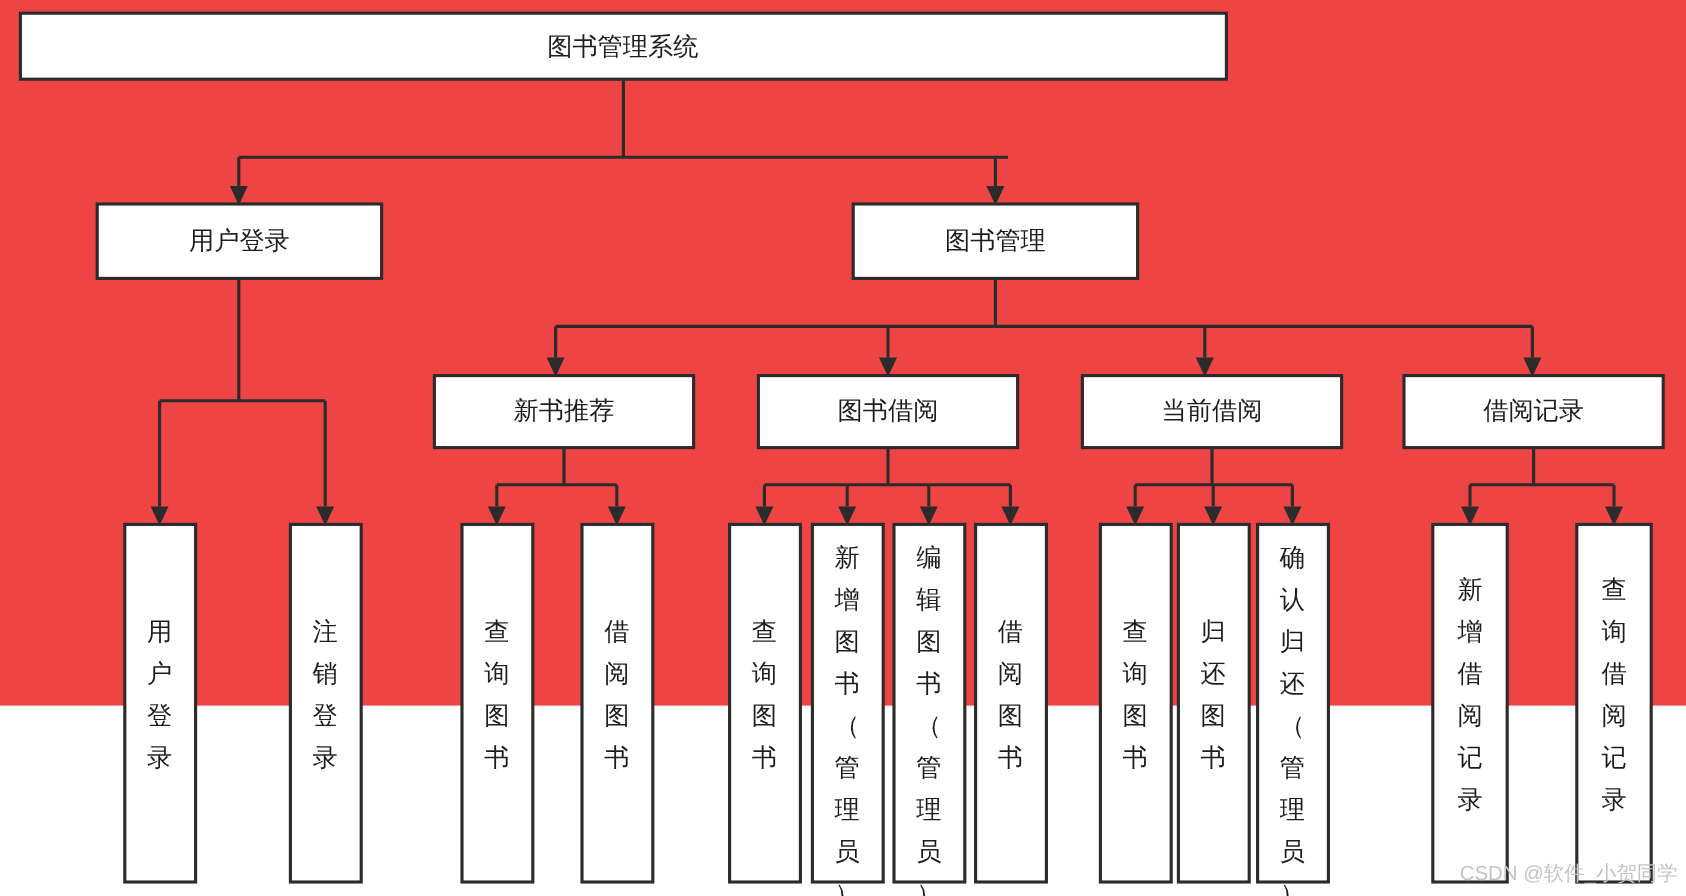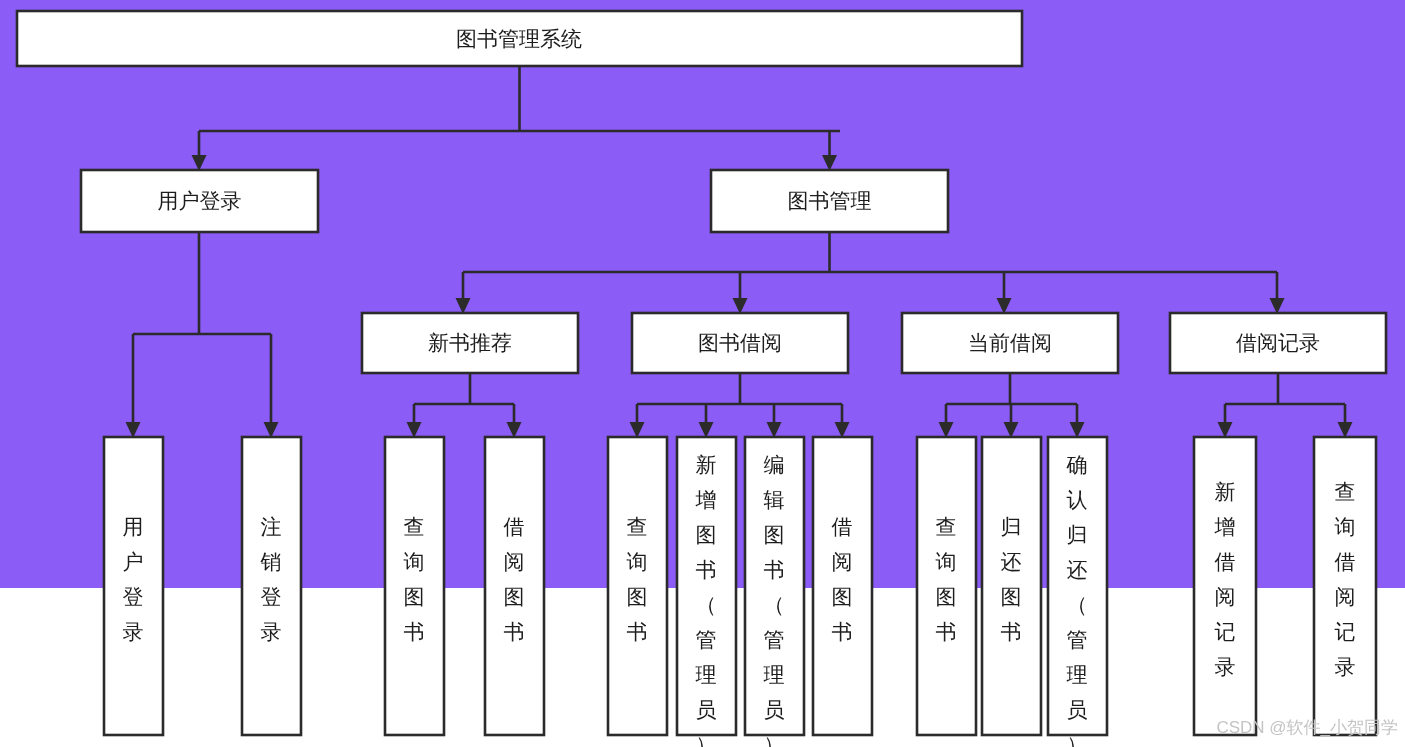--- a/index.html
+++ b/index.html
@@ -11,21 +11,21 @@
     width: 1405px;
     height: 747px;
     font-family: "Liberation Sans", "DejaVu Sans", sans-serif;
     overflow: hidden;
     position: relative;
   }
   #diagram-root {
     position: relative;
     width: 1405px;
     height: 588px;
-    background: #8b5cf6;
+    background: #ef4444;
   }
   svg.diagram-canvas {
     position: absolute;
     left: 0;
     top: 0;
     width: 1405px;
     height: 747px;
     display: block;
   }
   .node-box {

